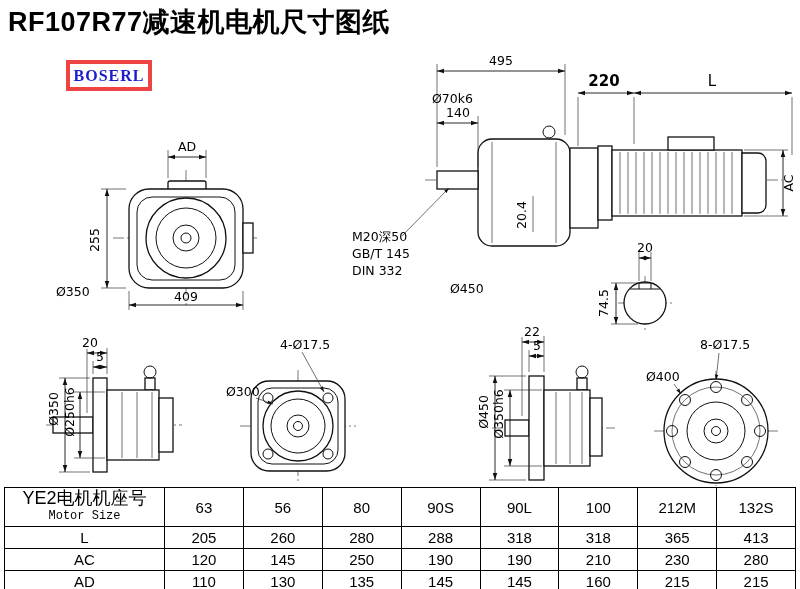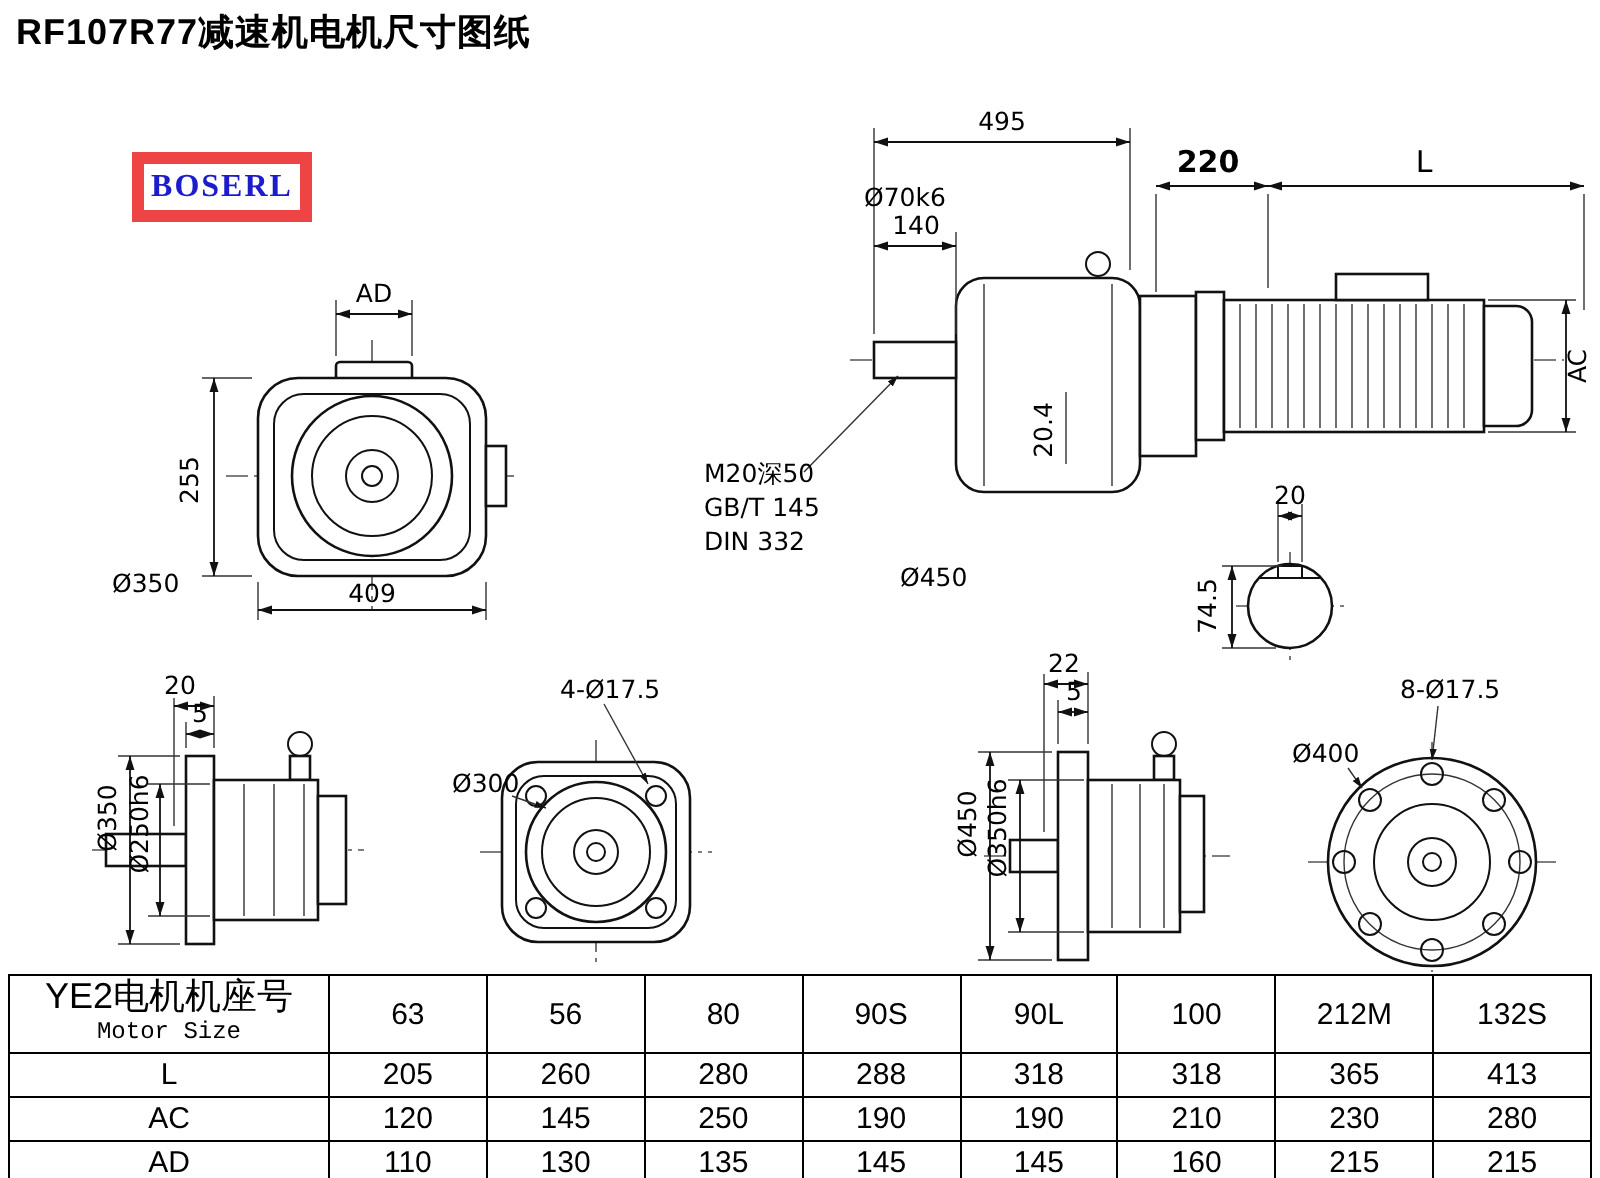--- a/index.html
+++ b/index.html
@@ -1,21 +1,21 @@
 <!DOCTYPE html>
 <html><head>
 <meta charset="utf-8">
 <style>
   html,body{margin:0;padding:0;background:#888;}
   .page{position:relative;width:800px;height:589px;background:#ffffff;overflow:hidden;
         font-family:"Liberation Sans",sans-serif;}
-  .title{position:absolute;top:4px;left:8px;margin:0;font-size:18px;font-weight:700;
+  .title{position:absolute;top:4px;left:8px;margin:0;font-size:27px;font-weight:700;
          color:#000;letter-spacing:0.5px;font-family:"Liberation Sans",sans-serif;z-index:3;}
-  .logo{position:absolute;top:76px;left:66px;width:78px;height:23px;line-height:23px;
-        border:6px solid #ef4444;color:#1c1ccc;text-align:center;font-weight:bold;
+  .logo{position:absolute;top:60px;left:66px;width:78px;height:23px;line-height:23px;
+        border:4px solid #ef4444;color:#1c1ccc;text-align:center;font-weight:bold;
         font-size:16px;font-family:"Liberation Serif",serif;letter-spacing:1px;
         background:#fff;z-index:3;}
   svg.draw{position:absolute;top:0;left:0;z-index:1;}
   svg.draw text{font-family:"DejaVu Sans","Liberation Sans",sans-serif;font-size:12.5px;fill:#000;}
   svg.draw text.tb{font-size:15px;font-weight:bold;}
   svg.draw text.tl{font-size:15px;}
   .o{stroke:#111;stroke-width:1.3;fill:#fff;}
   .o2{stroke:#111;stroke-width:1;fill:none;}
   .d{stroke:#111;stroke-width:0.9;fill:none;}
   .e{stroke:#333;stroke-width:0.7;fill:none;}

